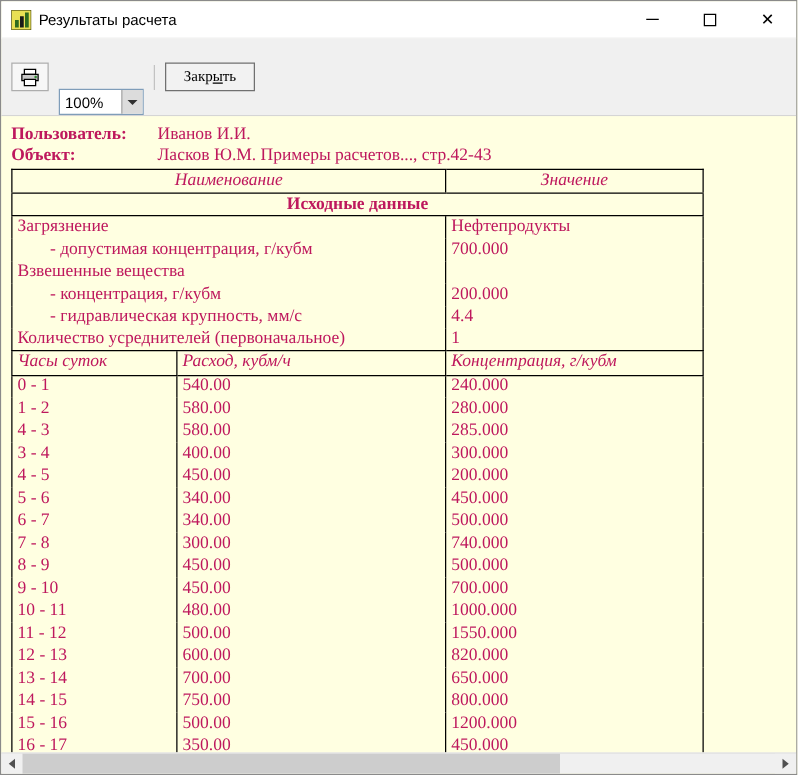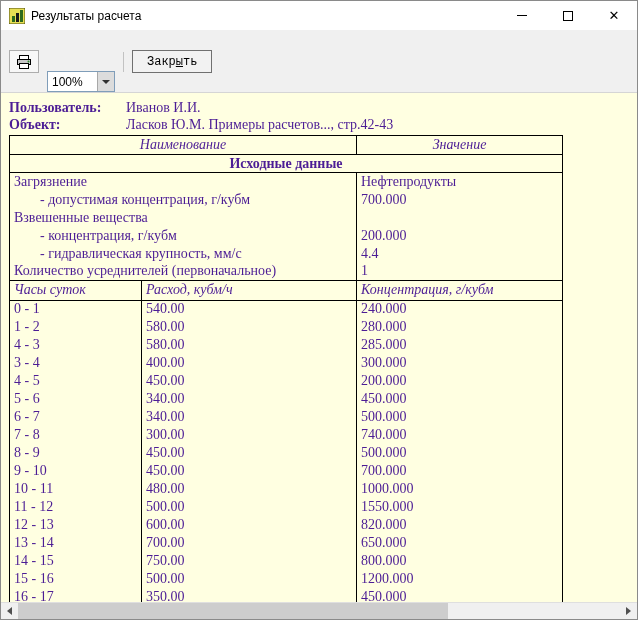--- a/index.html
+++ b/index.html
@@ -69,31 +69,31 @@
     border-left: 4px solid transparent;
     border-right: 4px solid transparent;
     border-top: 4px solid #303030;
   }
   .toolbar-sep { width: 1px; height: 20px; background: #c2c2c2; margin: 0 8px; }
   .btn-close-report {
     height: 23px; padding: 0 14px;
     font-size: 12px; color: #000;
     background: #f2f2f2;
     border: 1px solid #707070;
-    font-family: Liberation Mono, monospace;
+    font-family: Liberation Serif, serif;
   }
   .btn-close-report .mn { text-decoration: underline; }
   
   .content {
     flex: 1 1 auto;
     background: #FFFFE1;
     padding: 6px 11px 0 8px;
     overflow: hidden;
     font-family: "Liberation Serif", serif;
-    font-size: 14px; color: #4c1d95;
+    font-size: 14px; color: #be185d;
   }
   .info-line { display: flex; line-height: 17px; }
   .info-label { font-weight: bold; width: 117px; flex: 0 0 117px; }
   table { border-collapse: collapse; table-layout: fixed; width: 553px; font-size: 14px; }
   .t1 { border: 1px solid #000; margin-top: 2px; }
   .t1 th {
     font-style: italic; font-weight: normal; text-align: center;
     height: 19px; border-bottom: 1px solid #000; border-left: 1px solid #000;
     padding: 0 3px;
   }

